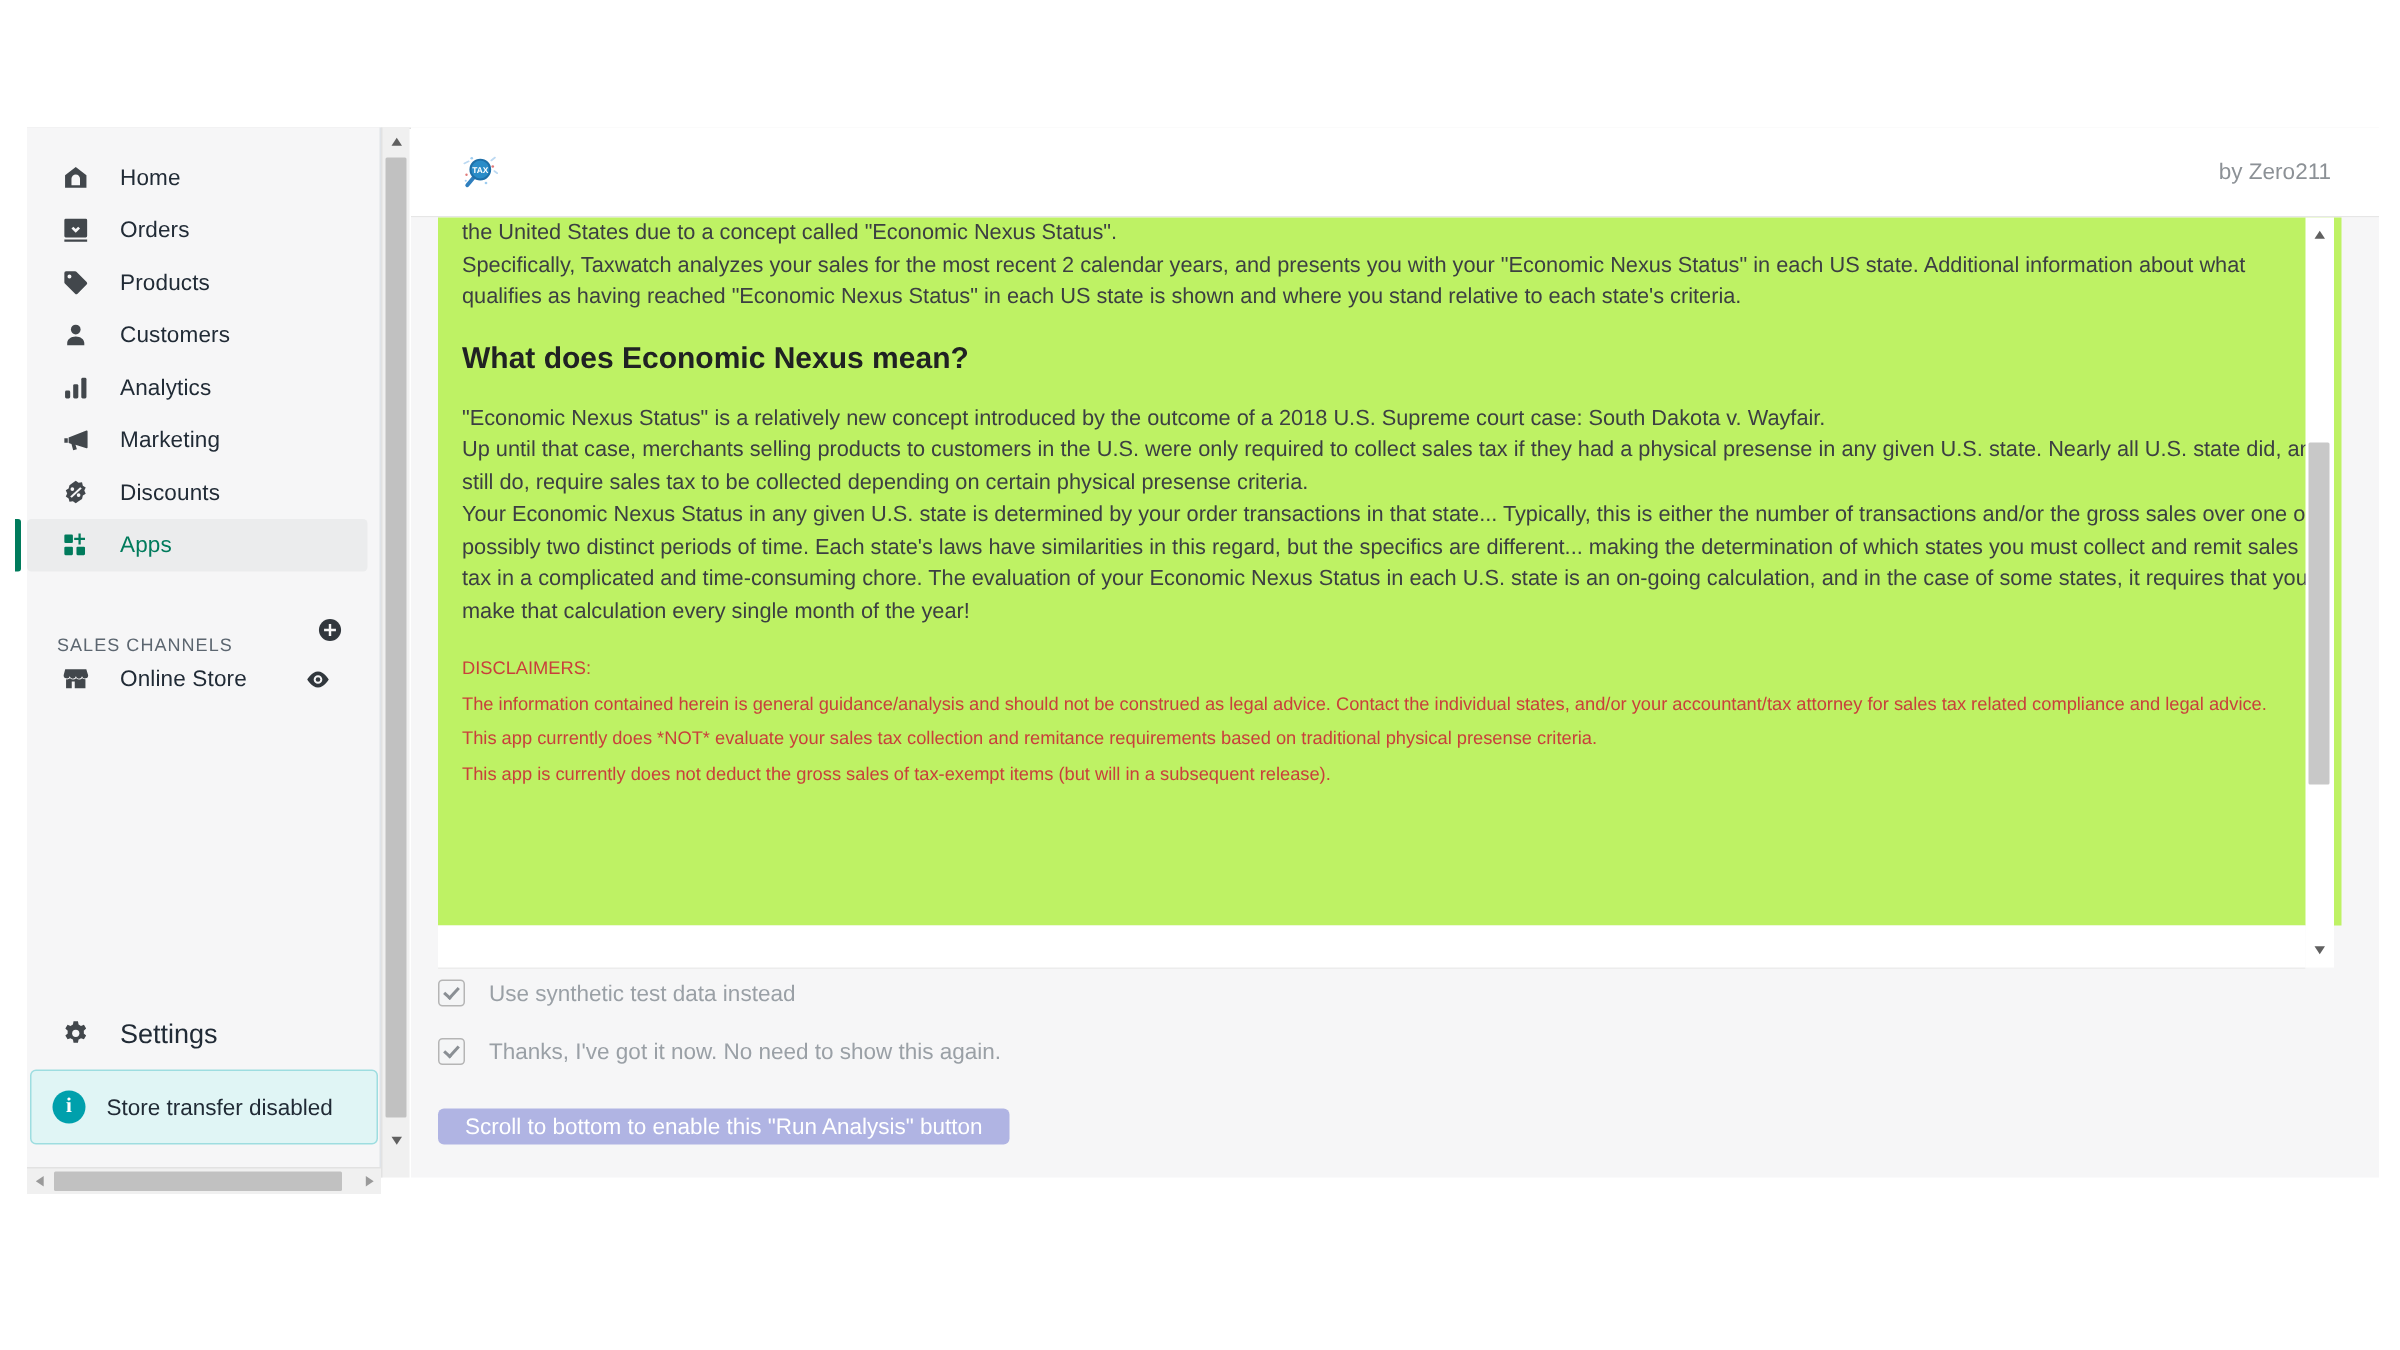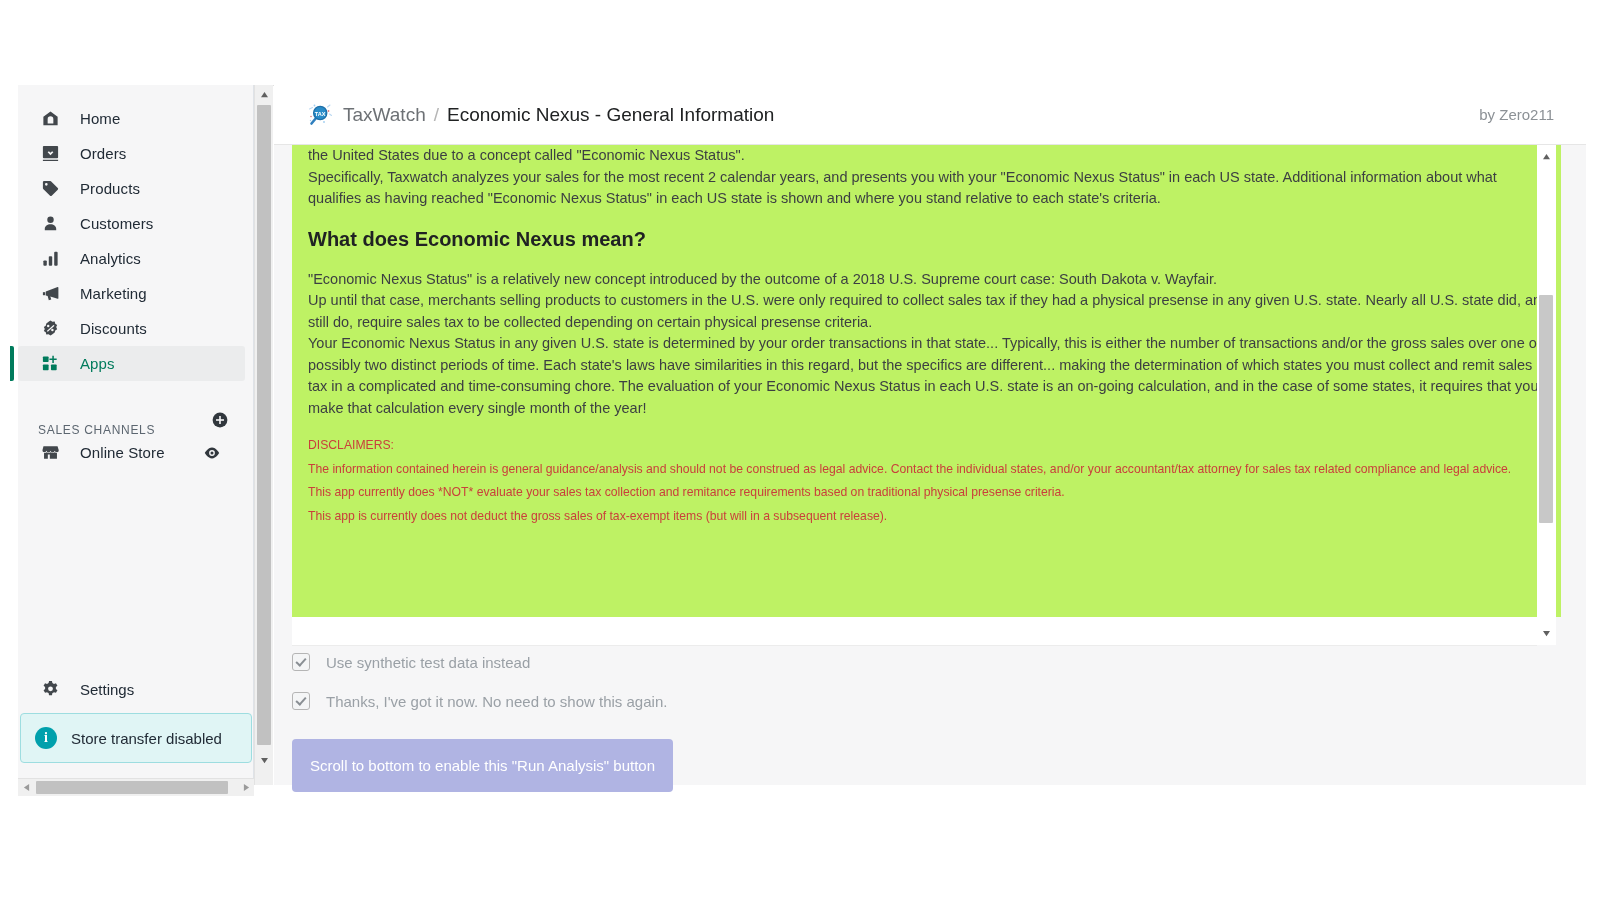--- a/index.html
+++ b/index.html
@@ -68,21 +68,21 @@
   .icon-btn { color: #31373d; display:flex; align-items:center; cursor:pointer; }
   .settings-row {
     position: absolute; left: 0; bottom: 78px;
     width: 100%;
     display: flex; align-items: center;
     height: 36px; padding-left: 20px;
     box-sizing: border-box;
     cursor: pointer;
   }
   .settings-row .nav-ico { width: 24px; height:24px; display:flex; align-items:center; justify-content:center; margin-right: 18px; color:#42474c;}
-  .settings-row .nav-label { font-size: 15px; color:#212b36; }
+  .settings-row .nav-label { font-size: 18px; color:#212b36; }
   .store-banner {
     position: absolute; left: 2px; bottom: 22px;
     width: 232px; height: 50px;
     background: #e0f5f5;
     border: 1px solid #9ddde0;
     border-radius: 4px;
     display: flex; align-items: center;
     box-sizing: border-box;
     padding-left: 14px;
     cursor: pointer;
@@ -249,21 +249,21 @@
     left: 4.5px; top: 1.5px;
     width: 4px; height: 8px;
     border: solid #8a8f94;
     border-width: 0 2px 2px 0;
     transform: rotate(42deg);
   }
   .check-label { font-size: 15px; color: #9aa0a6; }
   .run-btn {
     margin-top: 11px;
     display: inline-flex; align-items: center; justify-content: center;
-    height: 53px;
+    height: 24px;
     padding: 0 18px;
     background: #b0b4e3;
     color: #ffffff;
     font-size: 15px;
     border: none;
     border-radius: 4px;
     cursor: not-allowed;
     font-family: "Liberation Sans", sans-serif;
   }
 
@@ -471,25 +471,20 @@
           <g fill="#9fcdf0">
             <circle cx="7.5" cy="3.5" r="0.9"></circle>
             <circle cx="17" cy="20" r="0.9"></circle>
             <circle cx="3.5" cy="18.5" r="0.7"></circle>
           </g>
           <line x1="9.5" y1="15.5" x2="4.5" y2="21.5" stroke="#2f7fbe" stroke-width="2.6" stroke-linecap="round"></line>
           <circle cx="13.2" cy="11" r="6.6" fill="#2a8cc8" stroke="#1e6fa8" stroke-width="1.3"></circle>
           <text x="13.2" y="13.6" font-size="5.6" fill="#ffffff" text-anchor="middle" font-family="Liberation Sans, sans-serif" font-weight="bold">TAX</text>
         </svg>
       </span>
-      <span class="crumbs">
-        <span class="crumb-app">TaxWatch</span>
-        <span class="crumb-sep">/</span>
-        <span class="crumb-page">Economic Nexus - General Information</span>
-      </span>
       <span class="byline">by Zero211</span>
     </div>
 
     <div class="doc-area">
 
       <div class="textbox">
         <div class="para-block">
           <p>the United States due to a concept called "Economic Nexus Status".</p>
           <p>Specifically, Taxwatch analyzes your sales for the most recent 2 calendar years, and presents you with your "Economic Nexus Status" in each US state. Additional information about what qualifies as having reached "Economic Nexus Status" in each US state is shown and where you stand relative to each state's criteria.</p>
         </div>

